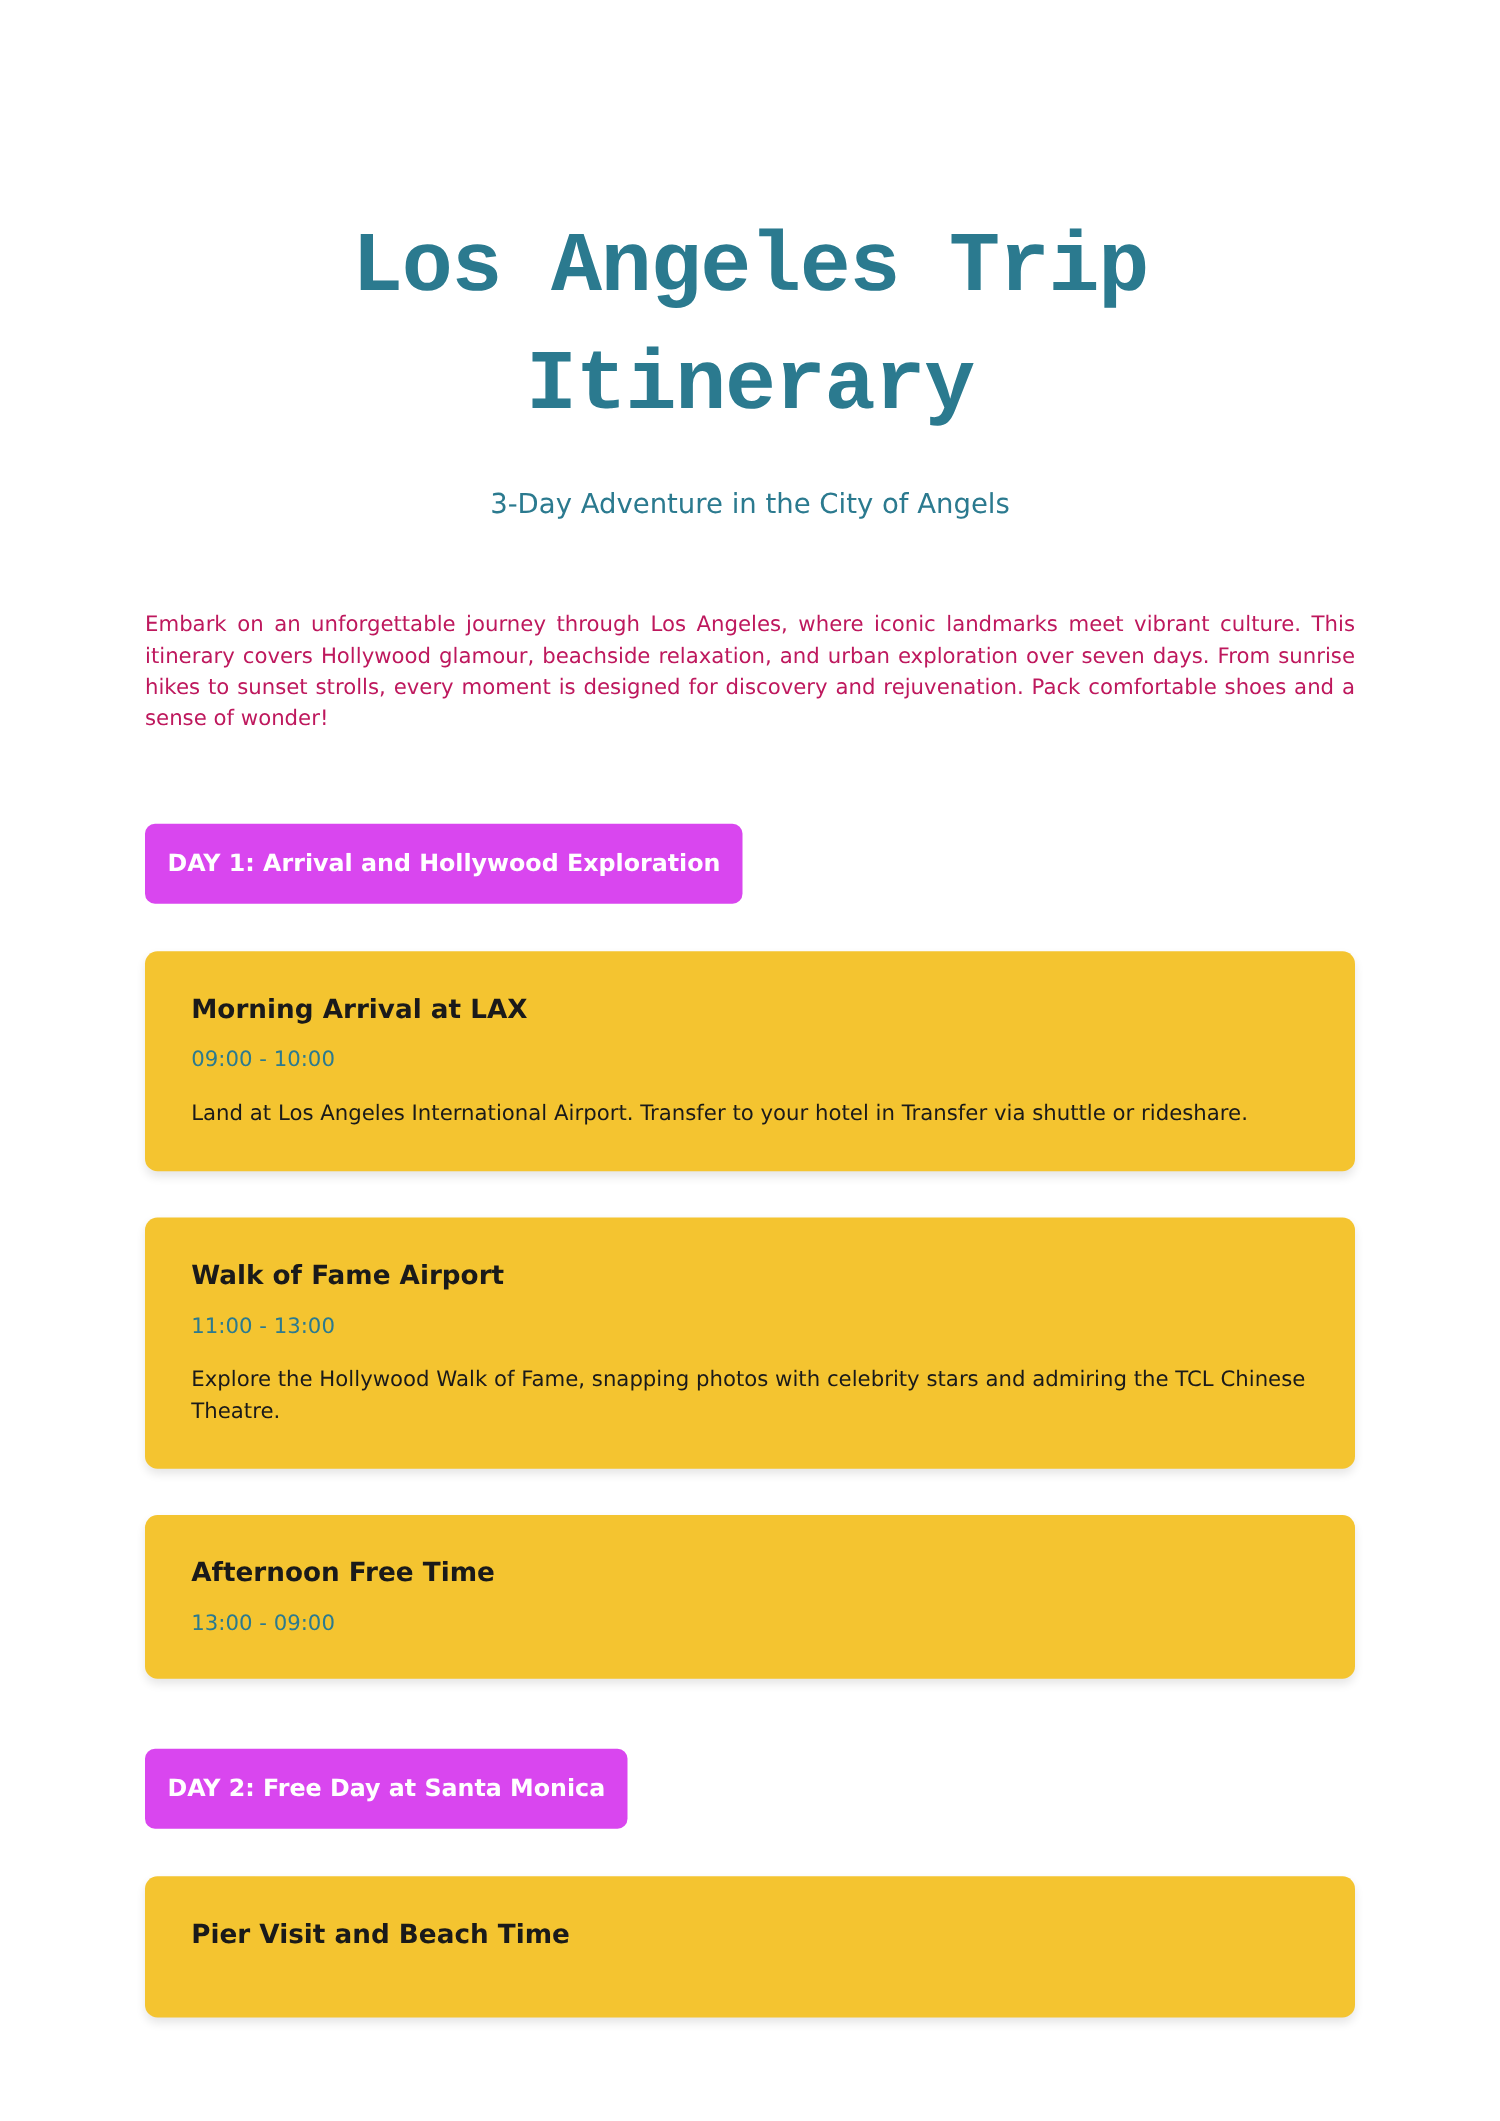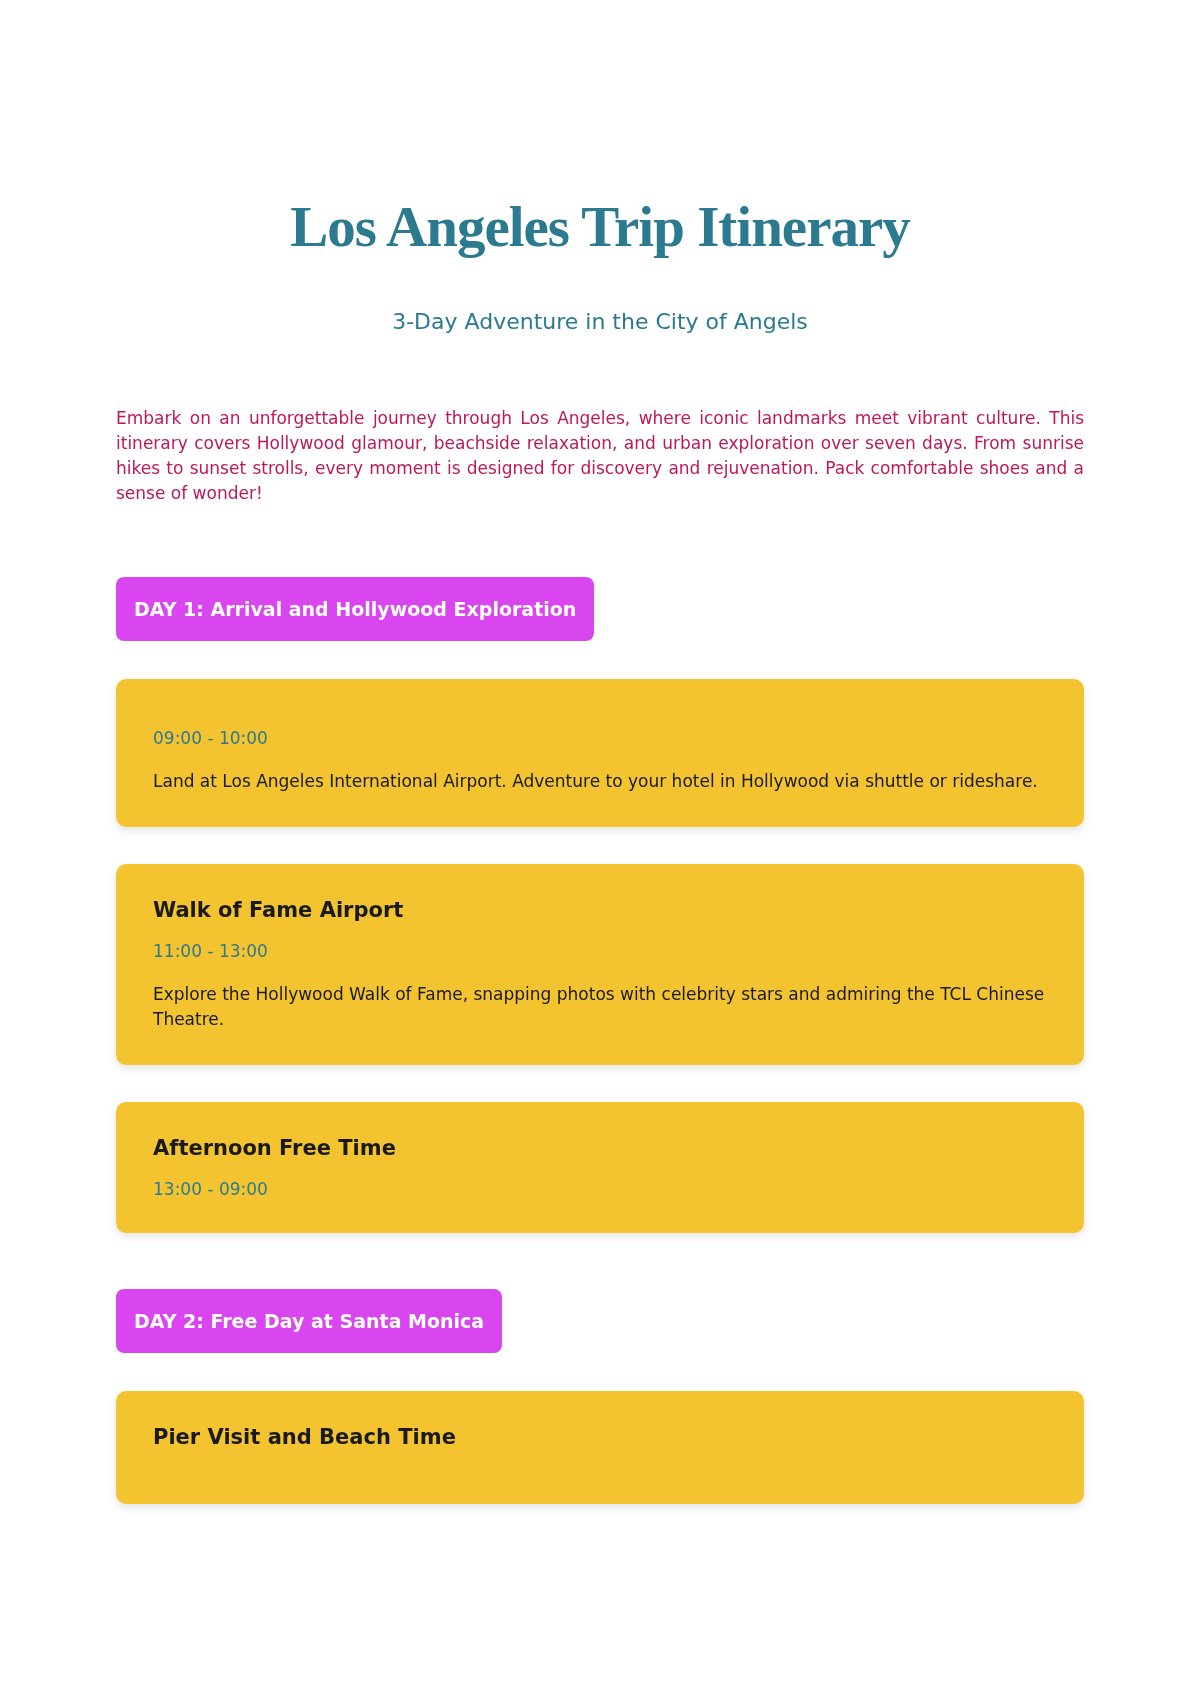--- a/index.html
+++ b/index.html
@@ -3,22 +3,22 @@
 <meta charset="utf-8">
 <style>
   html, body { margin: 0; padding: 0; background: #ffffff; }
   body {
     width: 1200px; min-height: 1697px; overflow: hidden;
     font-family: "DejaVu Sans", sans-serif; color: #222222;
   }
   .page { width: 968px; margin: 0 auto; padding-top: 168px; }
   .title {
     text-align: center; color: #2b7a8f; font-weight: bold;
-    font-size: 57px; line-height: 94px; margin: 12px; letter-spacing: -1px;
-    font-family: Liberation Serif, serif;
+    font-size: 68px; line-height: 94px; margin: 0; letter-spacing: -1px;
+    font-family: Liberation Mono, monospace;
   }
   .subtitle {
     text-align: center; color: #2b7a8f; font-size: 22px; margin: 34px 0 0 0;
     line-height: 28px;
   }
   .intro {
     text-align: justify; font-size: 17px; line-height: 25px; margin: 70px 0 0 0;
     color: #be185d;
   }
   .day-header {
@@ -42,22 +42,23 @@
 
 <div class="page">
   <h1 class="title">Los Angeles Trip Itinerary</h1>
   <p class="subtitle">3-Day Adventure in the City of Angels</p>
   <p class="intro">Embark on an unforgettable journey through Los Angeles, where iconic landmarks meet vibrant culture. This itinerary covers Hollywood glamour, beachside relaxation, and urban exploration over seven days. From sunrise hikes to sunset strolls, every moment is designed for discovery and rejuvenation. Pack comfortable shoes and a sense of wonder!</p>
 
   <section class="day">
     <div class="day-header">DAY 1: Arrival and Hollywood Exploration</div>
 
     <div class="activity">
+      <h3>Morning Arrival at LAX</h3>
       <div class="time">09:00 - 10:00</div>
-      <div class="desc">Land at Los Angeles International Airport. Adventure to your hotel in Hollywood via shuttle or rideshare.</div>
+      <div class="desc">Land at Los Angeles International Airport. Transfer to your hotel in Transfer via shuttle or rideshare.</div>
     </div>
 
     <div class="activity">
       <h3>Walk of Fame Airport</h3>
       <div class="time">11:00 - 13:00</div>
       <div class="desc">Explore the Hollywood Walk of Fame, snapping photos with celebrity stars and admiring the TCL Chinese Theatre.</div>
     </div>
 
     <div class="activity">
       <h3>Afternoon Free Time</h3>

